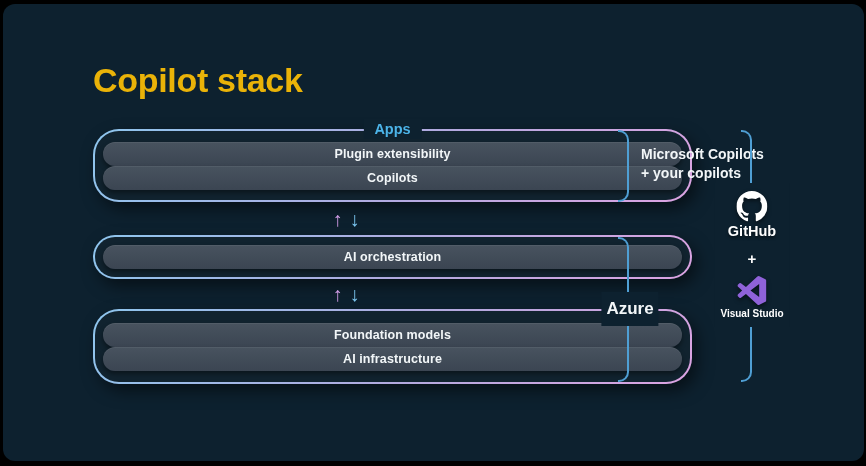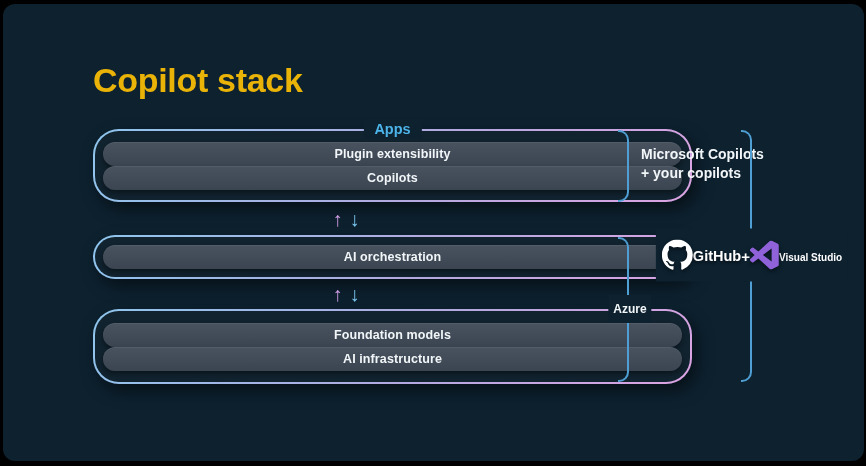--- a/index.html
+++ b/index.html
@@ -56,27 +56,27 @@
   }
   .br-ms{left:615px;top:126px;height:72px;}
   .br-az{left:615px;top:233px;height:145px;}
   .br-tools{left:738px;top:126px;height:252px;}
   .ms-label{
     position:absolute;left:638px;top:141px;
     color:#f2f6f8;font-size:14px;line-height:18.5px;font-weight:600;
   }
   .azure-label{
     position:absolute;left:627px;top:305px;transform:translate(-50%,-50%);
-    background:#0d212f;color:#f2f6f8;font-size:12px;font-weight:600;
+    background:#0d212f;color:#f2f6f8;font-size:17px;font-weight:600;
     padding:7px 5px;z-index:2;white-space:nowrap;
   }
   .tools-col{
     position:absolute;left:749px;top:251px;transform:translate(-50%,-50%);
     background:#0d212f;padding:8px 6px;z-index:2;
-    display:flex;flex-direction:row;align-items:center;text-align:right;
+    display:flex;flex-direction:column;align-items:center;text-align:right;
   }
   .gh-word{color:#fff;font-size:14.5px;font-weight:700;margin-top:1px;
     text-shadow:0 2px 3px rgba(0,0,0,0.5);}
   .plus{color:#fff;font-size:15px;font-weight:700;margin:11px 0 9px 0;}
   .vs-word{color:#fff;font-size:10px;font-weight:600;margin-top:3px;white-space:nowrap;}
   .icon-wrap{display:flex;align-items:center;justify-content:center;}
 </style>
 </head>
 <body>
 

